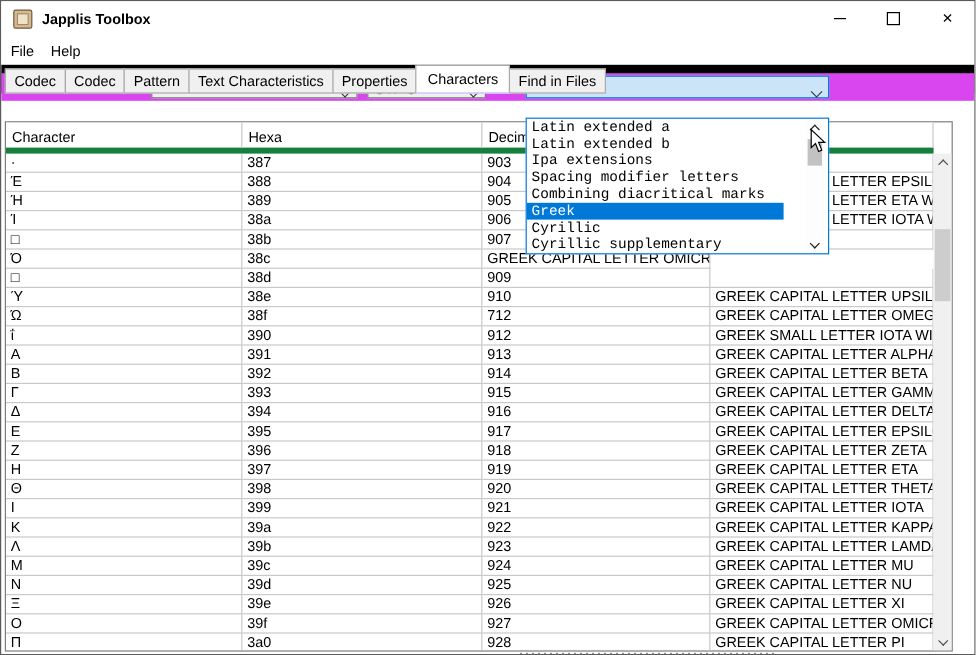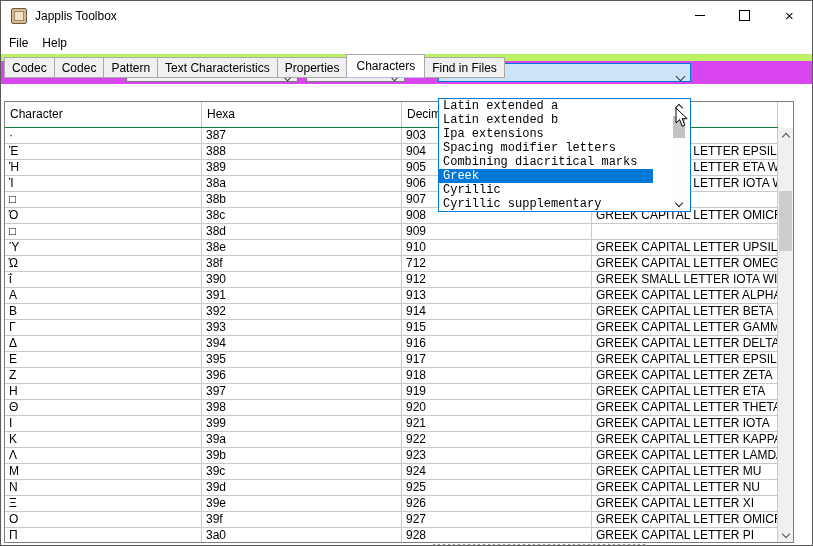--- a/index.html
+++ b/index.html
@@ -7,32 +7,32 @@
     position:relative;width:813px;height:546px;background:#ffffff;
     font-family:"Liberation Sans",sans-serif;font-size:12px;color:#000;
     border:1px solid #5a5a5a;box-sizing:border-box;overflow:hidden;
   }
   
   #titlebar{position:absolute;left:0;top:0;width:100%;height:30px;background:#fff;}
   #app-icon{position:absolute;left:10px;top:7px;width:16px;height:16px;background:#d8b98e;
     border:1px solid #6b5a44;border-radius:2px;box-sizing:border-box;}
   #app-icon::after{content:"";position:absolute;left:2px;top:2px;right:2px;bottom:2px;
     background:#efe2c8;border:1px solid #a08a65;}
-  #window-title{position:absolute;left:34px;top:8px;}
+  #window-title{position:absolute;left:34px;top:8px;font-weight:bold;}
   #win-controls{position:absolute;right:0;top:0;height:29px;display:flex;}
   .win-btn{width:45px;height:29px;display:flex;align-items:center;justify-content:center;}
   .glyph-min{width:10px;height:0;border-bottom:1px solid #000;display:block;}
   .glyph-max{width:9px;height:9px;border:1px solid #000;display:block;}
   .glyph-close{font-size:15px;line-height:15px;}
   
   #menubar{position:absolute;left:0;top:30px;width:100%;height:23px;background:#fff;display:flex;align-items:center;}
   .menu-item{padding:2px 6px;margin-left:2px;}
   .menu-item:first-child{margin-left:2px;}
   
-  #tab-strip{position:absolute;left:0;top:53px;width:100%;height:24px;background:#bef264;}
+  #tab-strip{position:absolute;left:0;top:53px;width:100%;height:24px;background:#000000;}
   #tab-line{position:absolute;left:0;top:76px;width:100%;height:1px;background:#a9a9a9;}
   #tab-bar{position:absolute;left:3px;top:2px;display:flex;align-items:flex-end;height:22px;}
   .tab{height:21px;line-height:21px;padding:0 7px;background:#f0f0f0;border:1px solid #a9a9a9;
     margin-right:-1px;box-sizing:border-box;white-space:nowrap;position:relative;z-index:1;}
   .tab.selected{background:#fff;height:24px;line-height:23px;padding:0 9px;z-index:3;border-bottom:1px solid #c4b5fd;}
   
   #combo-panel{position:absolute;left:0;top:60px;width:100%;height:23px;background:#d946ef;}
   .combo{position:absolute;top:2px;height:19px;background:#f0f0f0;border:1px solid #7a7a7a;
     box-sizing:border-box;display:flex;align-items:center;padding-left:5px;}
   .combo .chev{position:absolute;right:6px;top:5px;}
@@ -40,21 +40,21 @@
     border-bottom:1.4px solid #3c3c3c;transform:rotate(45deg);}
   .chev-up{display:inline-block;width:6px;height:6px;border-right:1.4px solid #3c3c3c;
     border-bottom:1.4px solid #3c3c3c;transform:rotate(-135deg);}
   #font-combo{left:125px;width:172px;}
   #encoding-combo{left:305px;width:99px;align-items:flex-end;}
   #charset-combo{left:437px;width:253px;background:#cce4f7;border:1px solid #0078d7;}
   
   #table-frame{position:absolute;left:3px;top:100px;width:790px;height:442px;background:#fff;
     border:1px solid #7d7d7d;box-sizing:border-box;overflow:hidden;}
   #table-header{position:absolute;left:0;top:0;width:773px;height:26px;background:#fff;
-    border-bottom:1px solid #15803d;box-sizing:border-box;display:grid;
+    border-bottom:5px solid #15803d;box-sizing:border-box;display:grid;
     grid-template-columns:197px 200px 190px 1fr;}
   .hcell{border-right:1px solid #c8c8c8;padding:5px 0 0 5px;box-sizing:border-box;
     white-space:nowrap;overflow:hidden;}
   #table-body{position:absolute;left:0;top:26px;width:773px;bottom:0;overflow:hidden;}
   .trow{display:grid;grid-template-columns:197px 200px 190px 1fr;height:16px;box-sizing:border-box;}
   .tcell{border-right:1px solid #c9c9c9;border-bottom:1px solid #c9c9c9;box-sizing:border-box;
     padding-left:4px;line-height:14px;white-space:nowrap;overflow:hidden;font-size:12px;}
   
   #v-scrollbar{position:absolute;right:0;top:26px;bottom:0;width:15px;background:#f0f0f0;}
   .sb-btn{position:absolute;left:0;width:15px;height:17px;display:flex;align-items:center;justify-content:center;}
@@ -167,21 +167,20 @@
         </div>
         <div class="trow">
           <div class="tcell">□</div>
           <div class="tcell">38b</div>
           <div class="tcell">907</div>
           <div class="tcell"></div>
         </div>
         <div class="trow">
           <div class="tcell">Ό</div>
           <div class="tcell">38c</div>
-          <div class="tcell">908</div>
           <div class="tcell">GREEK CAPITAL LETTER OMICRON W...</div>
         </div>
         <div class="trow">
           <div class="tcell">□</div>
           <div class="tcell">38d</div>
           <div class="tcell">909</div>
           <div class="tcell"></div>
         </div>
         <div class="trow">
           <div class="tcell">Ύ</div>

